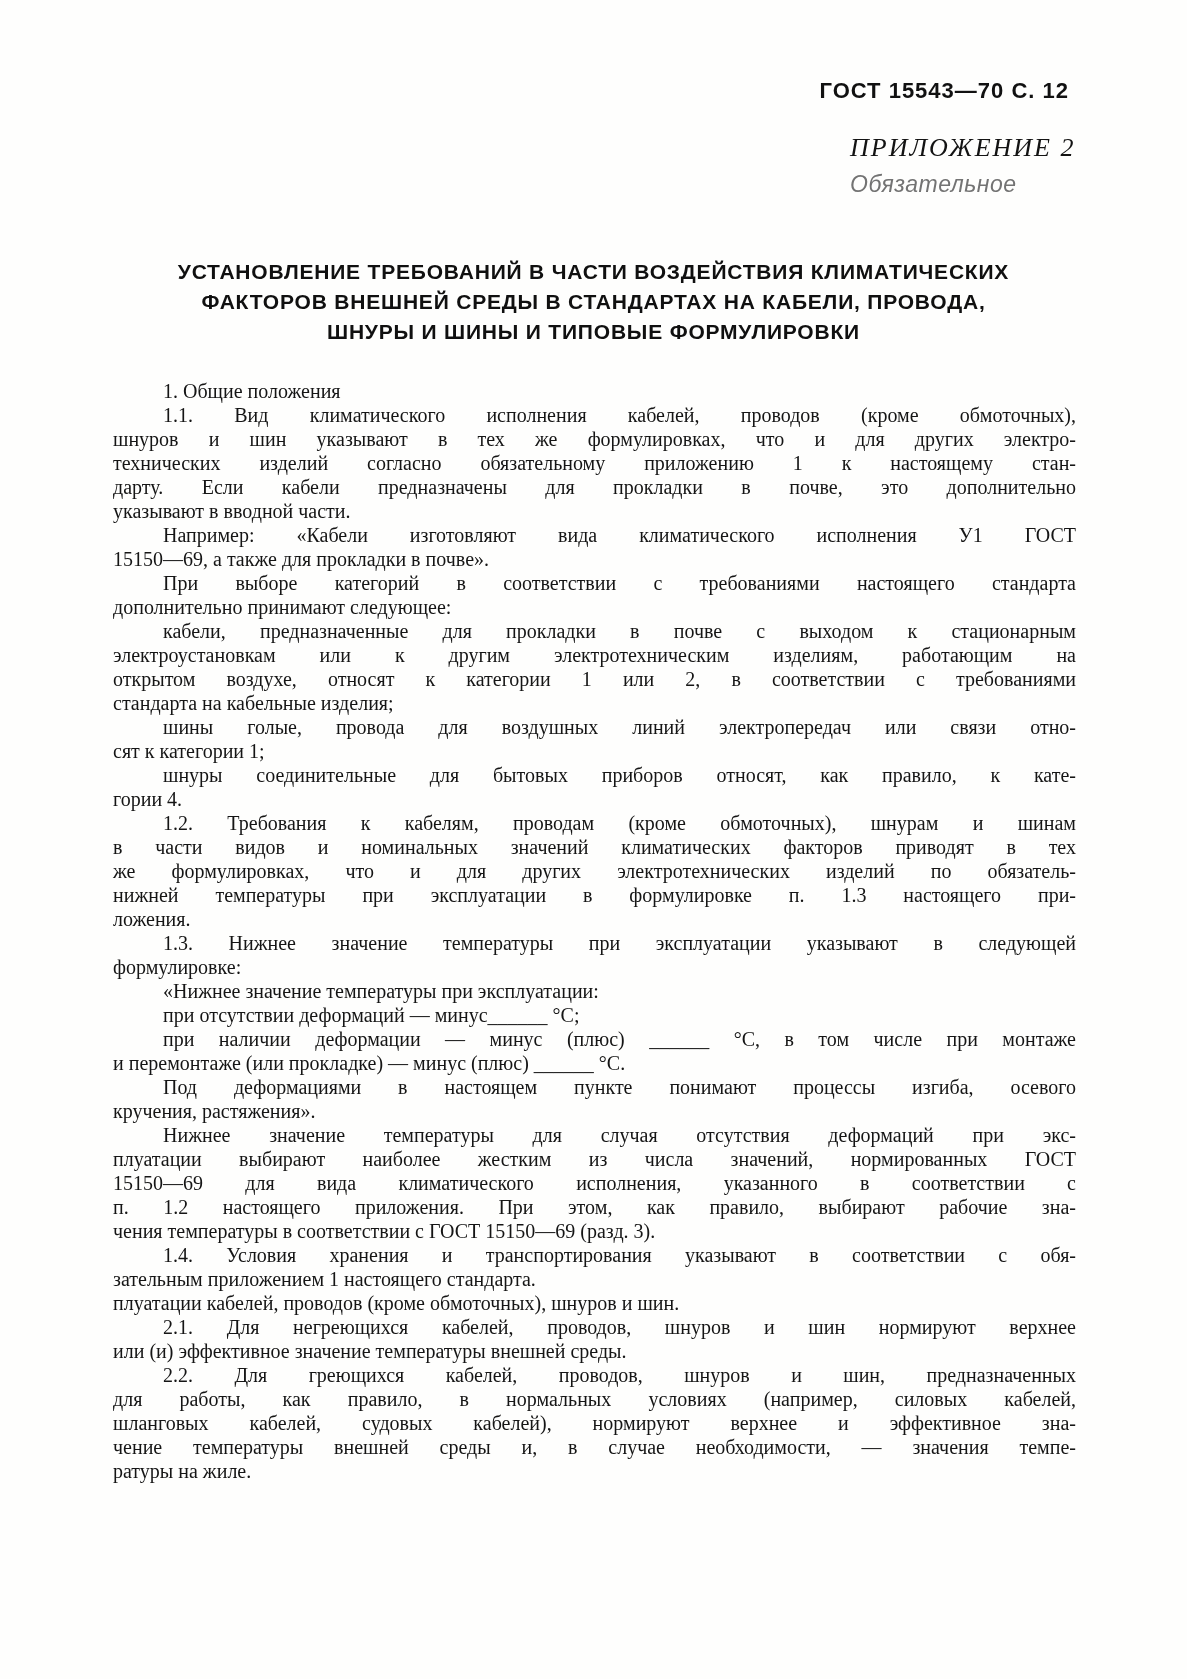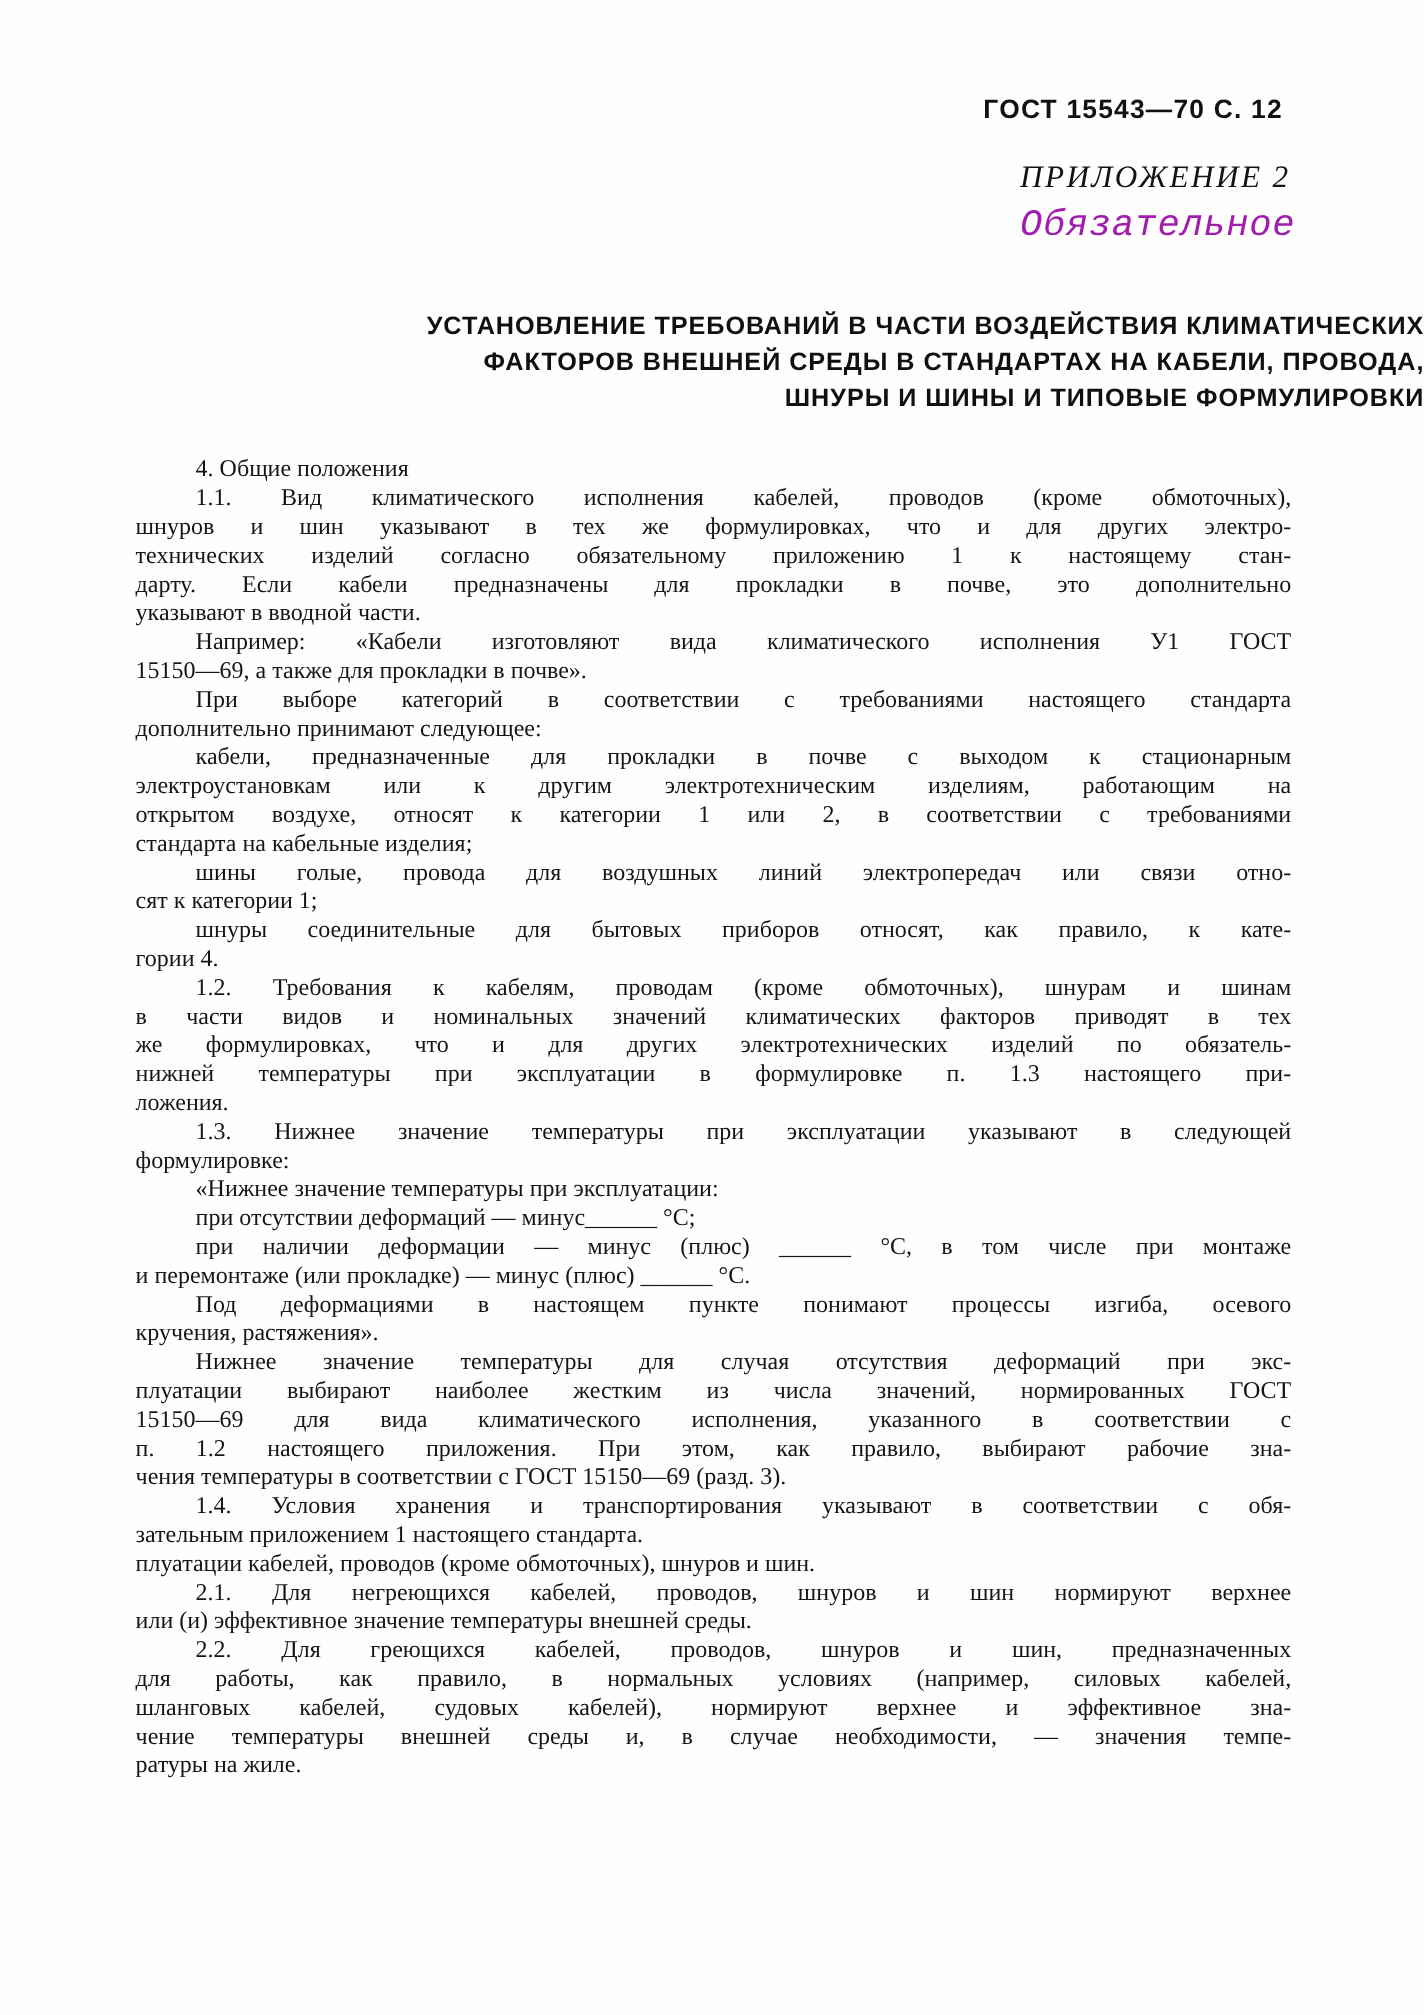--- a/index.html
+++ b/index.html
@@ -33,32 +33,32 @@
   }
   .appendix-label {
     font-family: "Liberation Serif", serif;
     font-style: italic;
     font-size: 26px;
     letter-spacing: 2px;
     color: #131313;
   }
   .appendix-type {
     margin-top: 8px;
-    font-family: Liberation Mono, monospace;
+    font-family: Liberation Sans, sans-serif;
     font-style: italic;
-    font-size: 31px;
+    font-size: 23px;
     letter-spacing: 0.5px;
-    color: #a21caf;
+    color: #737373;
   }
   .doc-title {
     position: absolute;
     top: 257px;
     left: 0;
     width: 100%;
-    text-align: right;
+    text-align: center;
     font-family: "Liberation Sans", sans-serif;
     font-weight: bold;
     font-size: 21px;
     line-height: 30px;
     letter-spacing: 0.8px;
     color: #101010;
   }
   .body-text {
     position: absolute;
     top: 379px;
@@ -94,21 +94,21 @@
     <div class="appendix-type">Обязательное</div>
   </div>
 
   <div class="doc-title">
     <div>УСТАНОВЛЕНИЕ ТРЕБОВАНИЙ В ЧАСТИ ВОЗДЕЙСТВИЯ КЛИМАТИЧЕСКИХ</div>
     <div>ФАКТОРОВ ВНЕШНЕЙ СРЕДЫ В СТАНДАРТАХ НА КАБЕЛИ, ПРОВОДА,</div>
     <div>ШНУРЫ И ШИНЫ И ТИПОВЫЕ ФОРМУЛИРОВКИ</div>
   </div>
 
   <div class="body-text">
-      <div class="line ind">4. Общие положения</div>
+      <div class="line ind">1. Общие положения</div>
       <div class="line ind fill">1.1. Вид климатического исполнения кабелей, проводов (кроме обмоточных),</div>
       <div class="line fill">шнуров и шин указывают в тех же формулировках, что и для других электро-</div>
       <div class="line fill">технических изделий согласно обязательному приложению 1 к настоящему стан-</div>
       <div class="line fill">дарту. Если кабели предназначены для прокладки в почве, это дополнительно</div>
       <div class="line">указывают в вводной части.</div>
       <div class="line ind fill">Например: «Кабели изготовляют вида климатического исполнения У1 ГОСТ</div>
       <div class="line">15150—69, а также для прокладки в почве».</div>
       <div class="line ind fill">При выборе категорий в соответствии с требованиями настоящего стандарта</div>
       <div class="line">дополнительно принимают следующее:</div>
       <div class="line ind fill">кабели, предназначенные для прокладки в почве с выходом к стационарным</div>

